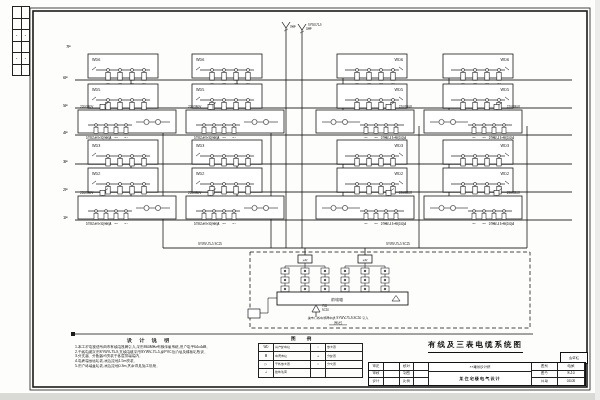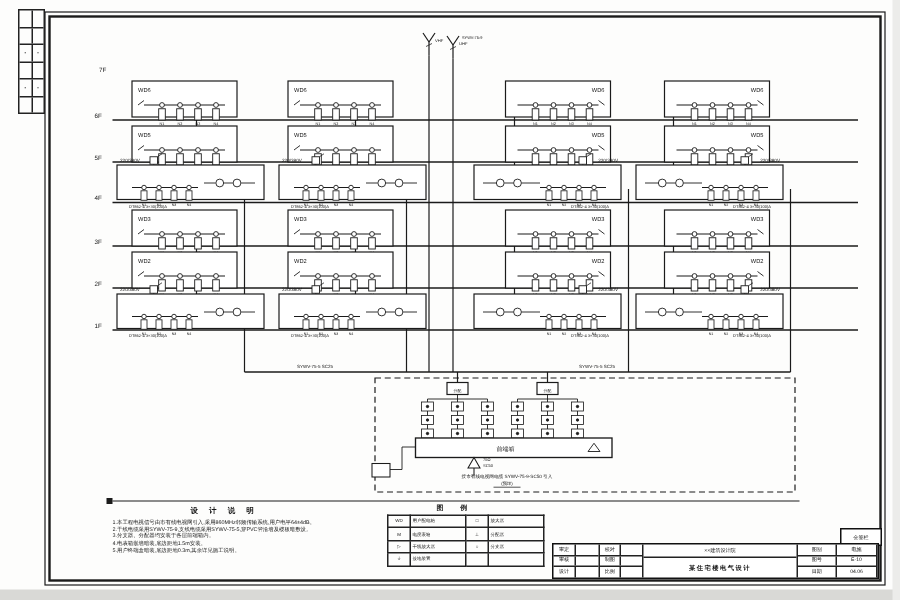--- a/index.html
+++ b/index.html
@@ -721,20 +721,21 @@
           <tr>
             <td class="sym">⏚</td>
             <td class="nm">接地装置</td>
             <td class="sym"></td>
             <td class="nm"></td>
           </tr>
         </tbody>
       </table>
   </div>
 
+  <div class="drawing-title overlay">有线及三表电缆系统图</div>
 
   <div id="tb-tab" class="overlay">会签栏</div>
   <div id="titleblock" class="overlay">
       <div class="col" style="width: 30px;">
         <div class="row">
           <div class="c" style="width: 15px;">审定</div>
           <div class="c" style="flex: 1 1 0%;"></div>
         </div>
         <div class="row">
           <div class="c" style="width: 15px;">审核</div>

